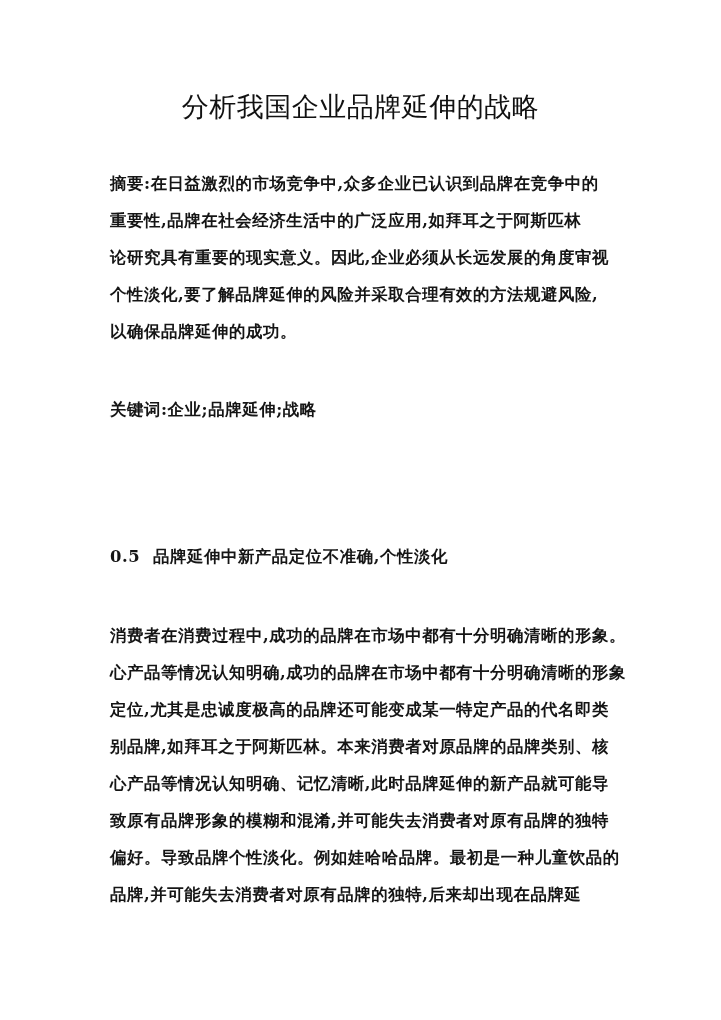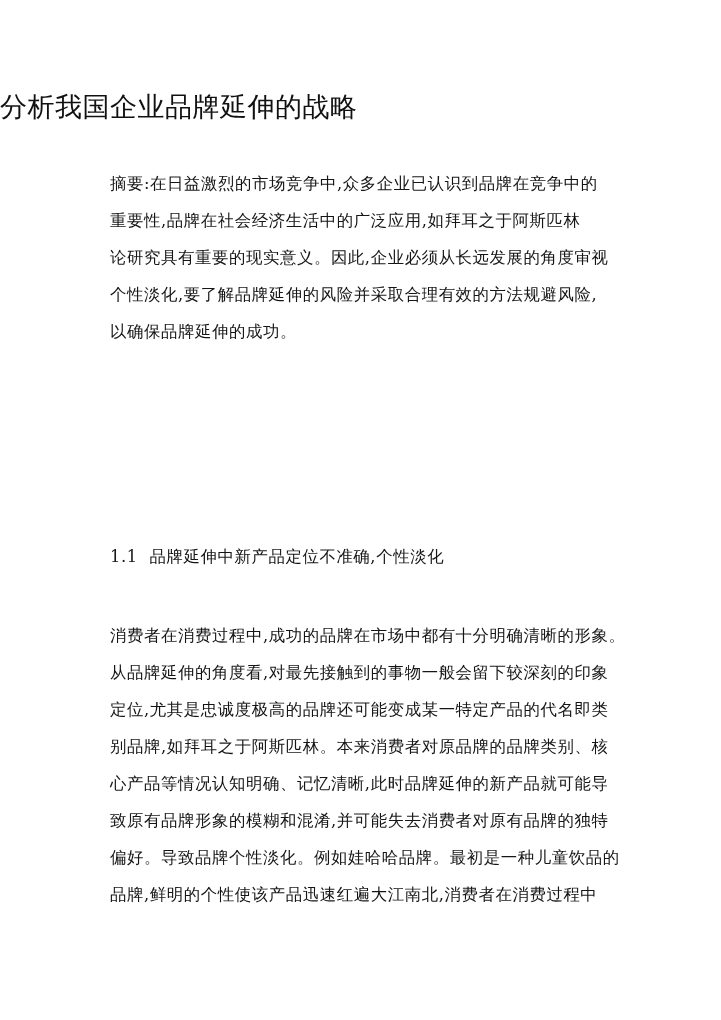--- a/index.html
+++ b/index.html
@@ -1,43 +1,44 @@
 <!DOCTYPE html>
 <html><head>
 <meta charset="utf-8">
 <style>
   html, body { margin:0; padding:0; background:#ffffff; }
   body { width:721px; height:1020px; position:relative; overflow:hidden;
          font-family:"DejaVu Serif", "Liberation Serif", serif; color:#111; }
   .page { position:absolute; left:0; top:0; width:721px; height:1020px; background:#fff; }
-  .title { position:absolute; left:0; width:721px; top:90px; 
+  .title { position:absolute; left:0; width:721px; top:90px; text-align:center;
            font-size:27px; line-height:34px; color:#111; letter-spacing:0.5px; }
-  .line { position:absolute; left:110px; font-size:16.4px; line-height:22px; white-space:nowrap; color:#151515; letter-spacing:0.6px; }
+  .line { position:absolute; left:110px; font-size:16.4px; line-height:22px; white-space:nowrap; color:#151515; letter-spacing:0.6px;font-weight:bold; }
 </style>
 </head>
 <body>
 
 <div class="page">
   <div class="title">分析我国企业品牌延伸的战略</div>
 
   <div>
     <div class="line" style="top:173px">摘要:在日益激烈的市场竞争中,众多企业已认识到品牌在竞争中的</div>
     <div class="line" style="top:210px">重要性,品牌在社会经济生活中的广泛应用,如拜耳之于阿斯匹林</div>
     <div class="line" style="top:247px">论研究具有重要的现实意义。因此,企业必须从长远发展的角度审视</div>
     <div class="line" style="top:284px">个性淡化,要了解品牌延伸的风险并采取合理有效的方法规避风险,</div>
     <div class="line" style="top:321px">以确保品牌延伸的成功。</div>
   </div>
 
+  <div class="line" style="top:399px">关键词:企业;品牌延伸;战略</div>
 
 
-  <div class="line" style="top:546px; white-space:pre">1.1  品牌延伸中新产品定位不准确,个性淡化</div>
+  <div class="line" style="top:546px; white-space:pre">0.5  品牌延伸中新产品定位不准确,个性淡化</div>
 
   <div>
     <div class="line" style="top:625px">消费者在消费过程中,成功的品牌在市场中都有十分明确清晰的形象。</div>
-    <div class="line" style="top:662px">从品牌延伸的角度看,对最先接触到的事物一般会留下较深刻的印象</div>
+    <div class="line" style="top:662px">心产品等情况认知明确,成功的品牌在市场中都有十分明确清晰的形象</div>
     <div class="line" style="top:699px">定位,尤其是忠诚度极高的品牌还可能变成某一特定产品的代名即类</div>
     <div class="line" style="top:736px">别品牌,如拜耳之于阿斯匹林。本来消费者对原品牌的品牌类别、核</div>
     <div class="line" style="top:773px">心产品等情况认知明确、记忆清晰,此时品牌延伸的新产品就可能导</div>
     <div class="line" style="top:810px">致原有品牌形象的模糊和混淆,并可能失去消费者对原有品牌的独特</div>
     <div class="line" style="top:847px">偏好。导致品牌个性淡化。例如娃哈哈品牌。最初是一种儿童饮品的</div>
-    <div class="line" style="top:884px">品牌,鲜明的个性使该产品迅速红遍大江南北,消费者在消费过程中</div>
+    <div class="line" style="top:884px">品牌,并可能失去消费者对原有品牌的独特,后来却出现在品牌延</div>
   </div>
 </div>
 
 </body></html>

